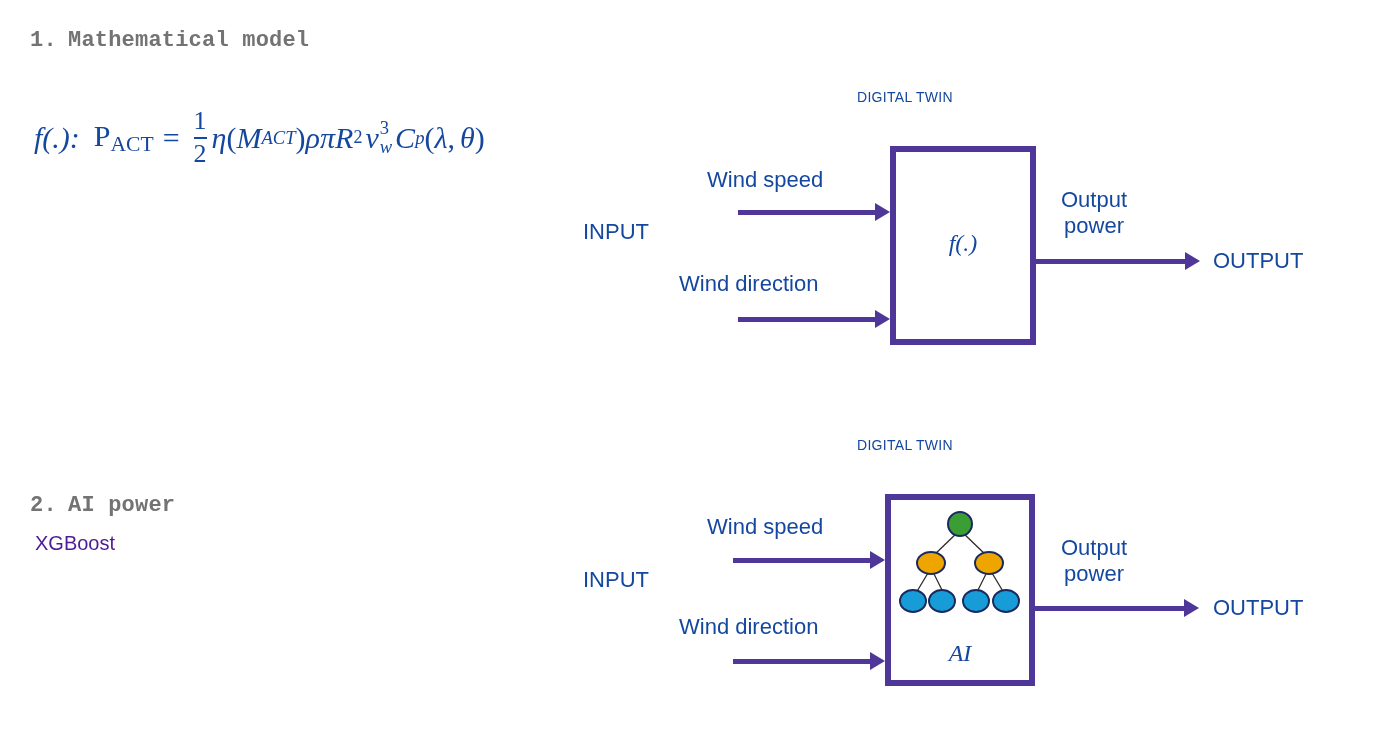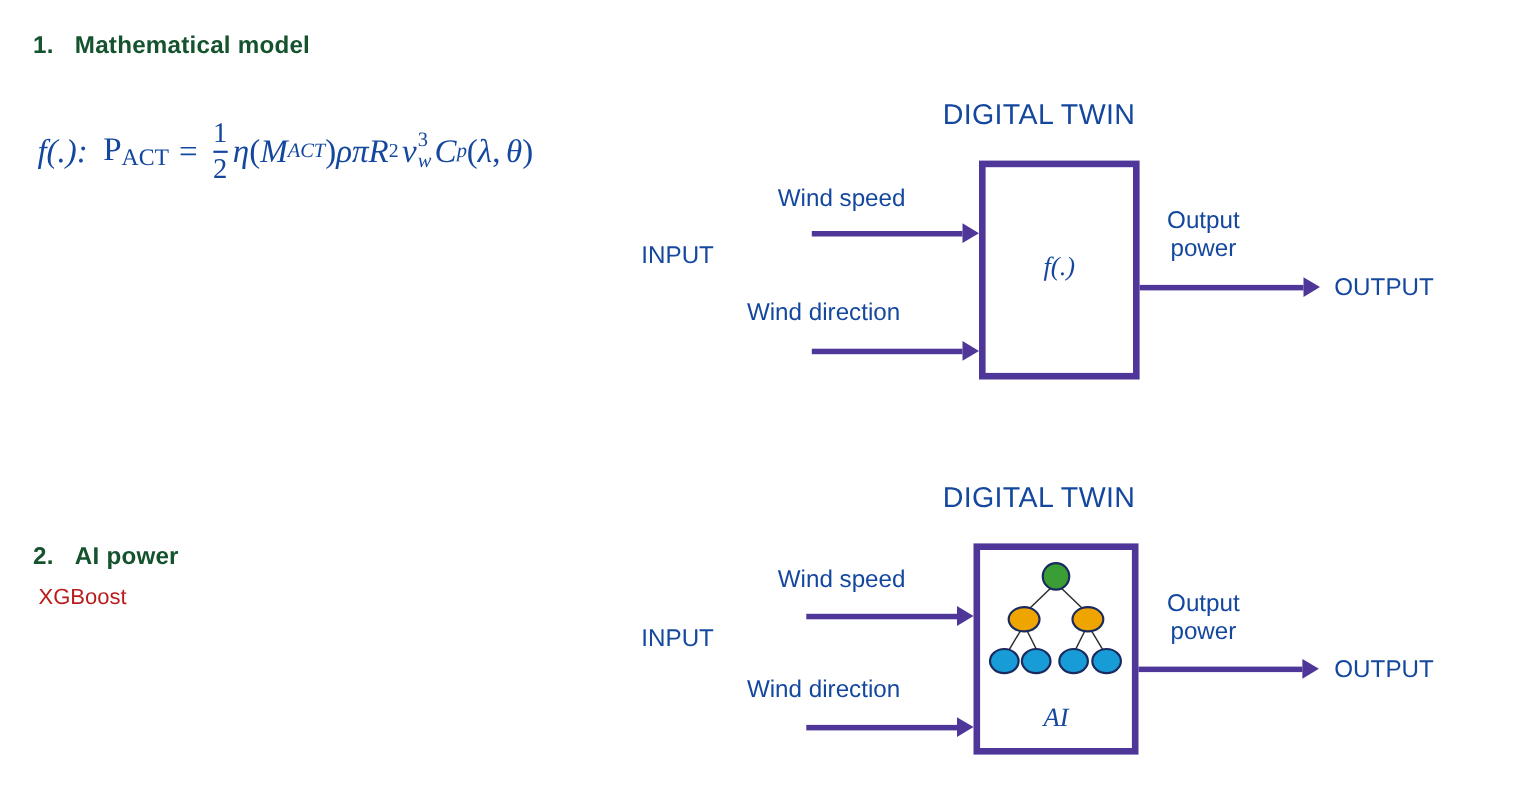--- a/index.html
+++ b/index.html
@@ -5,26 +5,27 @@
   html,body{margin:0;padding:0;background:#ffffff;}
   body{
     width:1382px;height:737px;position:relative;overflow:hidden;
     font-family:"Liberation Sans","DejaVu Sans",sans-serif;
     color:#13459b;
   }
   .abs{position:absolute;}
 
   
   .heading{
-    font-size:22px;font-weight:bold;color:#14532d;white-space:nowrap;
+    font-size:22px;font-weight:bold;color:#737373;white-space:nowrap;
     letter-spacing:.2px;
+    font-family:Liberation Mono, monospace;
   }
   .heading .num{display:inline-block;width:38px;}
   .sub-note{
-    font-size:20px;font-weight:normal;color:#b91c1c;white-space:nowrap;
+    font-size:20px;font-weight:normal;color:#4c1d95;white-space:nowrap;
   }
 
   
   .formula{
     font-family:"Liberation Serif","DejaVu Serif",serif;
     color:#14479e;font-size:30px;white-space:nowrap;
     display:flex;align-items:center;
   }
   .fn-lbl{font-style:italic;font-size:30px;margin-right:14px;}
   .frac{
@@ -40,21 +41,21 @@
     display:inline-flex;flex-direction:column;
     vertical-align:middle;font-size:.62em;line-height:1.02;
     margin-left:1px;
   }
   .subsup .s-top{font-style:normal;}
   .subsup .s-bot{font-style:italic;}
   .sc-sub{font-size:.72em;vertical-align:-.22em;letter-spacing:0;}
 
   
   .dt-title{
-    font-size:26px;color:#14479e;white-space:nowrap;letter-spacing:.3px;
+    font-size:14px;color:#14479e;white-space:nowrap;letter-spacing:.3px;
   }
   .box{
     border:6px solid #4e3798;background:#ffffff;box-sizing:border-box;
   }
   .box-label{
     position:absolute;left:0;right:0;text-align:center;
     font-family:"Liberation Serif","DejaVu Serif",serif;
     font-style:italic;font-size:24px;color:#14479e;white-space:nowrap;
   }
   .lbl{

